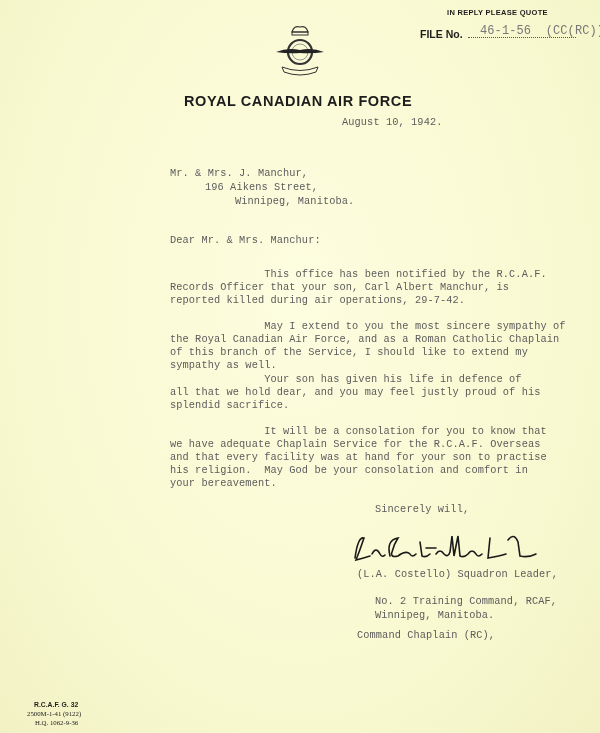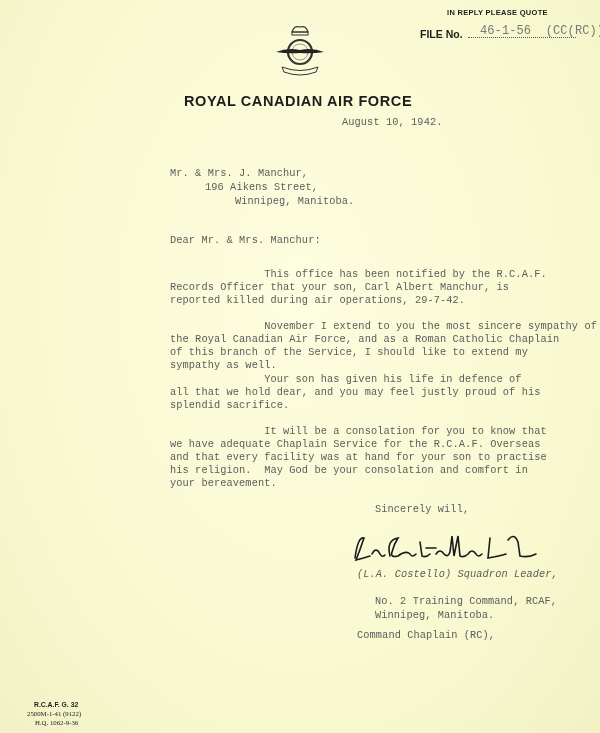--- a/index.html
+++ b/index.html
@@ -22,21 +22,21 @@
   #org-title { left:184px; top:93px; font-size:14.5px; font-weight:bold; letter-spacing:0.6px; }
   #date { left:342px; top:116px; }
   #addr1 { left:170px; top:167px; }
   #addr2 { left:205px; top:181px; }
   #addr3 { left:235px; top:195px; }
   #salutation { left:170px; top:234px;text-align:center; }
   .para { left:170px; }
   #p1 { top:268px; } #p2 { top:320px; } #p3 { top:373px; } #p4 { top:425px; }
   #closing { left:375px; top:503px; }
   #signature { position:absolute; left:350px; top:528px; width:220px; height:40px; }
-  #sig1 { left:357px; top:568px;font-style:italic; } #sig2 { left:357px; top:581px;margin-top:48px; }
+  #sig1 { left:357px; top:568px; } #sig2 { left:357px; top:581px;margin-top:48px; }
   #sig3 { left:375px; top:595px; } #sig4 { left:375px; top:609px; }
   #form1 { left:34px; top:701px; font-size:6.8px; font-weight:bold; }
   .formserif { font-family:"Liberation Serif", "DejaVu Serif", serif; position:absolute; color:#222; font-size:6.8px; white-space:pre; }
   #form2 { left:27px; top:710px; } #form3 { left:35px; top:719px; }
 </style>
 </head>
 <body>
 
 <div>
   <div id="reply-note" class="print">IN REPLY PLEASE QUOTE</div>
@@ -57,21 +57,21 @@
 
   <div id="date" class="typed">August 10, 1942.</div>
   <div id="addr1" class="typed">Mr. &amp; Mrs. J. Manchur,</div>
   <div id="addr2" class="typed">196 Aikens Street,</div>
   <div id="addr3" class="typed">Winnipeg, Manitoba.</div>
   <div id="salutation" class="typed">Dear Mr. &amp; Mrs. Manchur:</div>
 
   <div id="p1" class="typed para">               This office has been notified by the R.C.A.F.
 Records Officer that your son, Carl Albert Manchur, is
 reported killed during air operations, 29-7-42.</div>
-  <div id="p2" class="typed para">               November I extend to you the most sincere sympathy of
+  <div id="p2" class="typed para">               May I extend to you the most sincere sympathy of
 the Royal Canadian Air Force, and as a Roman Catholic Chaplain
 of this branch of the Service, I should like to extend my
 sympathy as well.</div>
   <div id="p3" class="typed para">               Your son has given his life in defence of
 all that we hold dear, and you may feel justly proud of his
 splendid sacrifice.</div>
   <div id="p4" class="typed para">               It will be a consolation for you to know that
 we have adequate Chaplain Service for the R.C.A.F. Overseas
 and that every facility was at hand for your son to practise
 his religion.  May God be your consolation and comfort in

